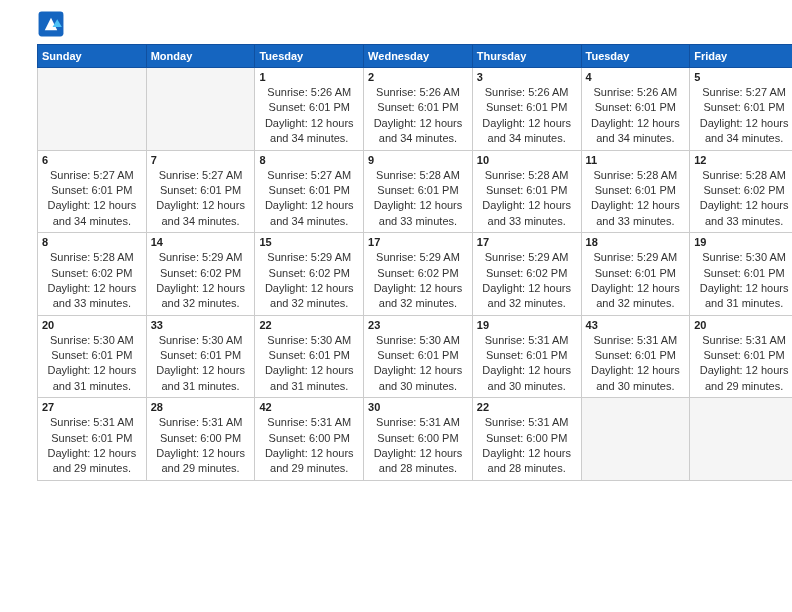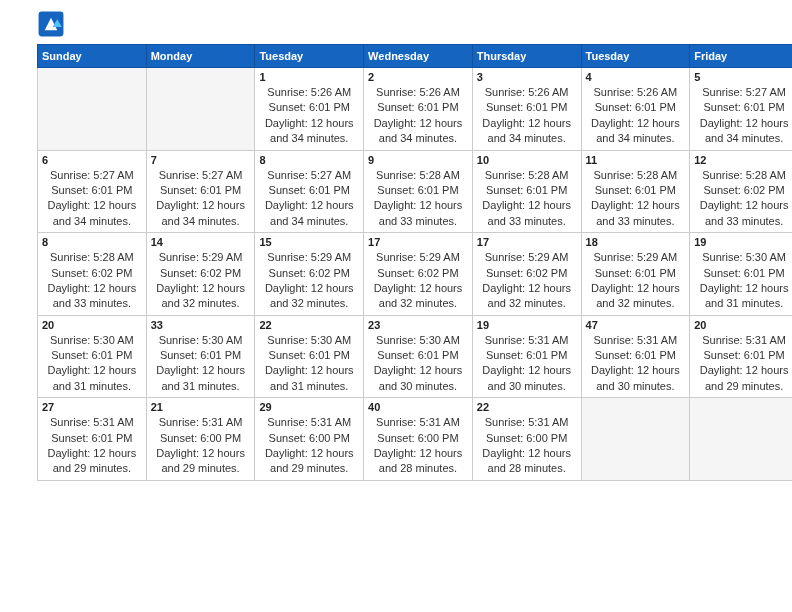--- a/index.html
+++ b/index.html
@@ -323,21 +323,21 @@
           </td>
           <td>
             <span class="day-num">19</span>
           <div class="cell-text">
             <div>Sunrise: 5:31 AM</div>
             <div>Sunset: 6:01 PM</div>
             <div>Daylight: 12 hours and 30 minutes.</div>
           </div>
           </td>
           <td>
-            <span class="day-num">47</span>
+            <span class="day-num">43</span>
           <div class="cell-text">
             <div>Sunrise: 5:31 AM</div>
             <div>Sunset: 6:01 PM</div>
             <div>Daylight: 12 hours and 30 minutes.</div>
           </div>
           </td>
           <td>
             <span class="day-num">20</span>
           <div class="cell-text">
             <div>Sunrise: 5:31 AM</div>
@@ -349,37 +349,37 @@
         <tr>
           <td>
             <span class="day-num">27</span>
           <div class="cell-text">
             <div>Sunrise: 5:31 AM</div>
             <div>Sunset: 6:01 PM</div>
             <div>Daylight: 12 hours and 29 minutes.</div>
           </div>
           </td>
           <td>
-            <span class="day-num">21</span>
+            <span class="day-num">28</span>
           <div class="cell-text">
             <div>Sunrise: 5:31 AM</div>
             <div>Sunset: 6:00 PM</div>
             <div>Daylight: 12 hours and 29 minutes.</div>
           </div>
           </td>
           <td>
-            <span class="day-num">29</span>
+            <span class="day-num">42</span>
           <div class="cell-text">
             <div>Sunrise: 5:31 AM</div>
             <div>Sunset: 6:00 PM</div>
             <div>Daylight: 12 hours and 29 minutes.</div>
           </div>
           </td>
           <td>
-            <span class="day-num">40</span>
+            <span class="day-num">30</span>
           <div class="cell-text">
             <div>Sunrise: 5:31 AM</div>
             <div>Sunset: 6:00 PM</div>
             <div>Daylight: 12 hours and 28 minutes.</div>
           </div>
           </td>
           <td>
             <span class="day-num">22</span>
           <div class="cell-text">
             <div>Sunrise: 5:31 AM</div>

